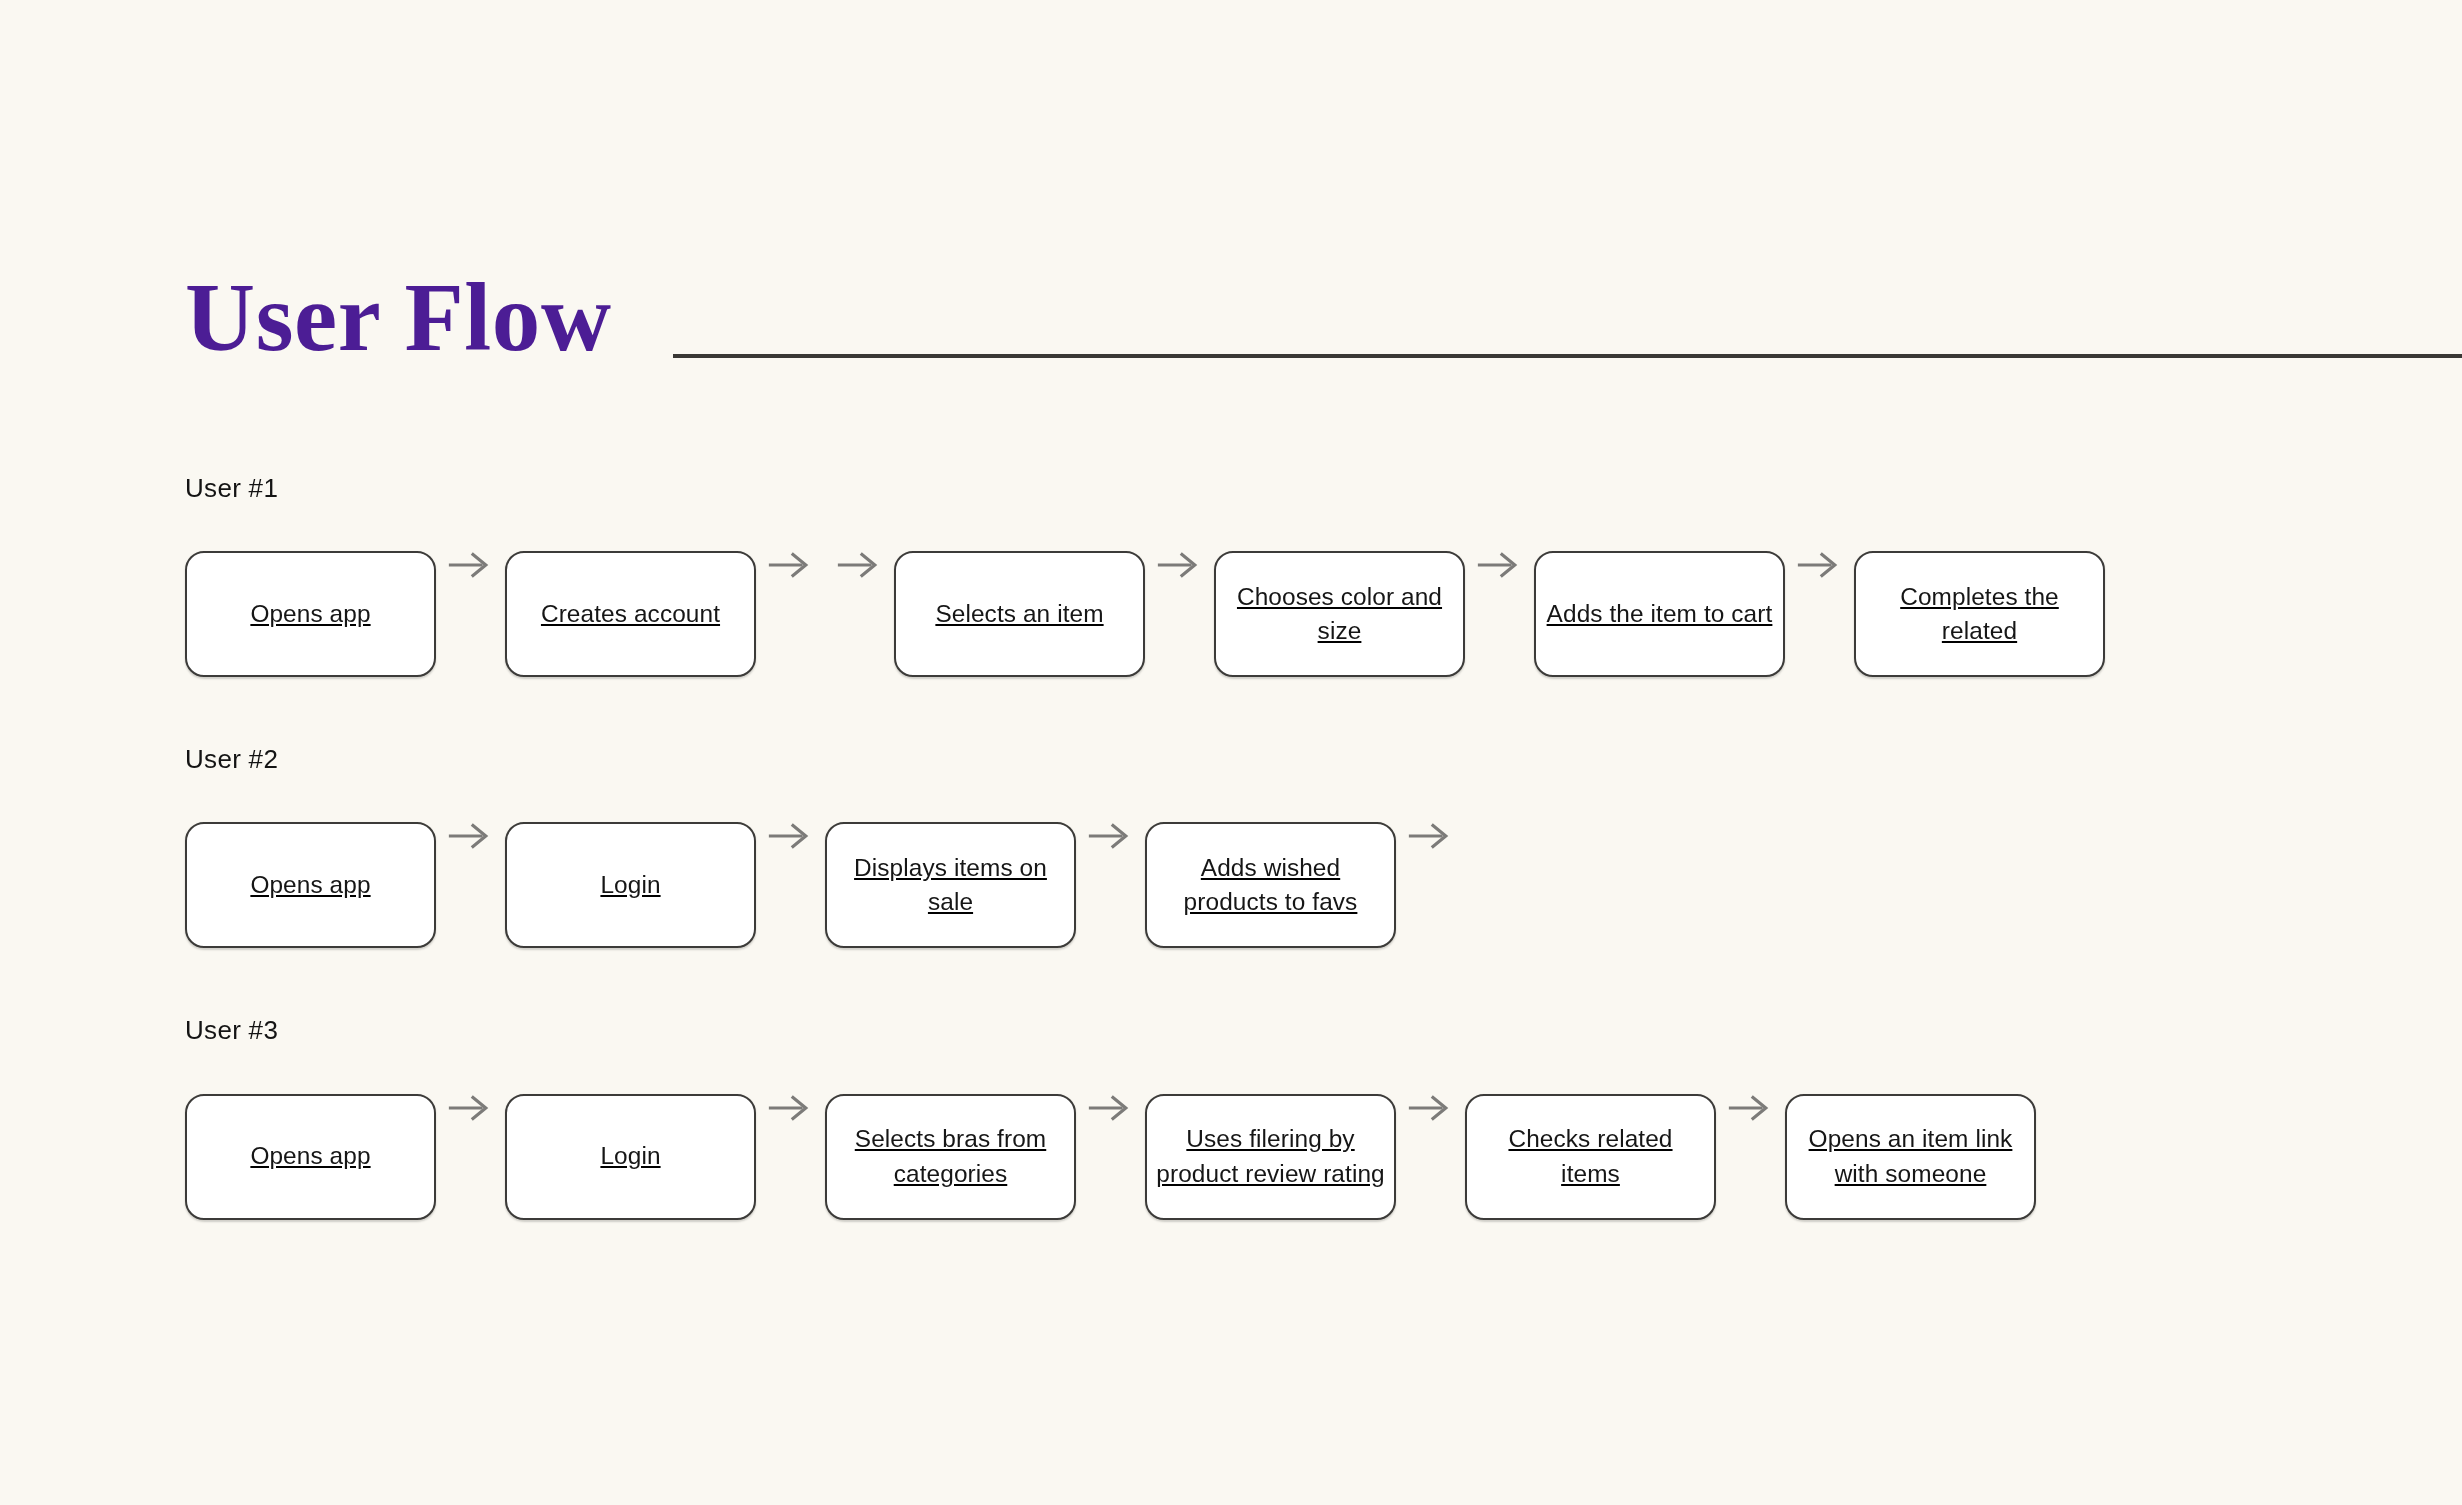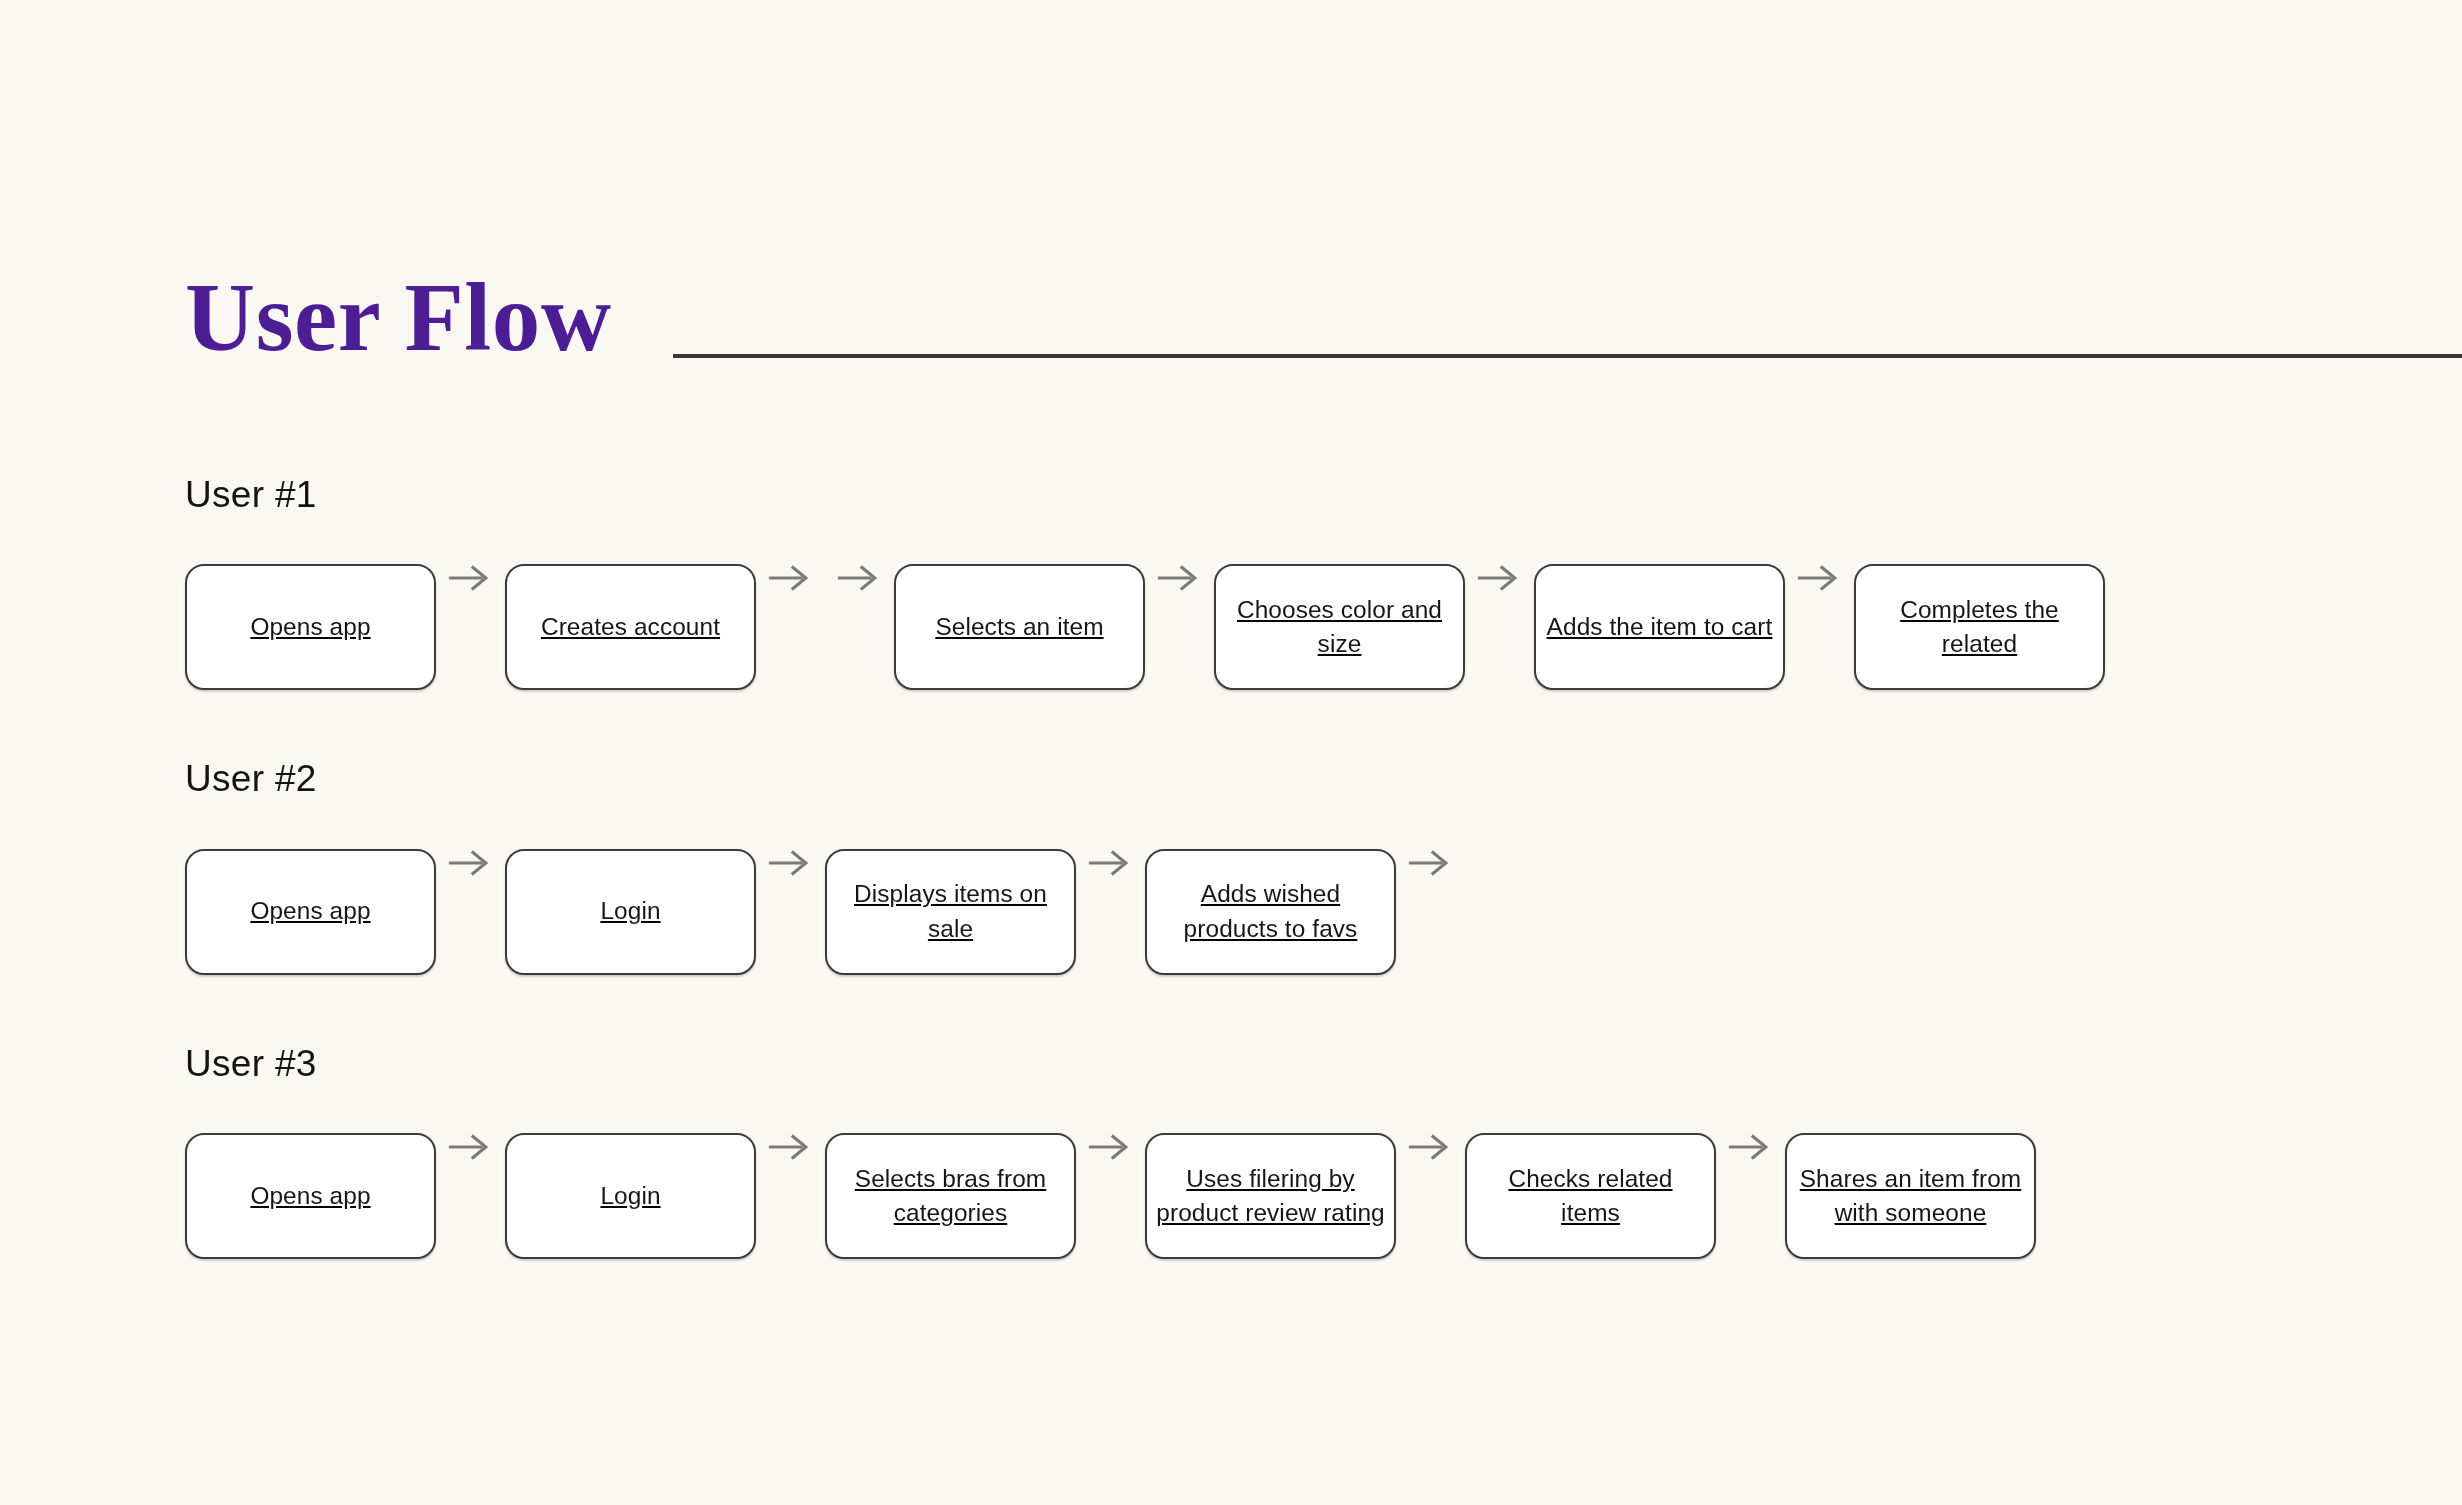--- a/index.html
+++ b/index.html
@@ -37,21 +37,21 @@
     margin-left: 61px;
     margin-bottom: 7.7px;
   }
   .flows {
     padding-left: 185px;
   }
   .flow-section:nth-child(1) { margin-top: 107px; }
   .flow-section + .flow-section { margin-top: 67px; }
   .flow-heading {
     margin: 0;
-    font-size: 37px;
+    font-size: 26px;
     font-weight: 400;
     color: #141414;
     letter-spacing: 0.3px;
     line-height: 1.2;
   }
   .flow-row {
     margin-top: 47px;
     display: flex;
     align-items: flex-start;
     text-decoration: underline;
@@ -271,19 +271,19 @@
   </div>
 
   <div class="arrow-cell">
     <svg class="arrow-icon" width="45" height="28" viewBox="0 0 70 44" xmlns="http://www.w3.org/2000/svg">
       <line x1="1" y1="22" x2="54" y2="22" stroke="#7C7B79" stroke-width="5"></line>
       <polyline points="37,4 59,22 37,40" fill="none" stroke="#7C7B79" stroke-width="5"></polyline>
     </svg>
   </div>
 
   <div class="step-box">
-    <span class="step-label">Shares an item from with someone</span>
+    <span class="step-label">Opens an item link with someone</span>
   </div>
 </div>
   </section>
 </div>
 </div>
 
 
 </body></html>

